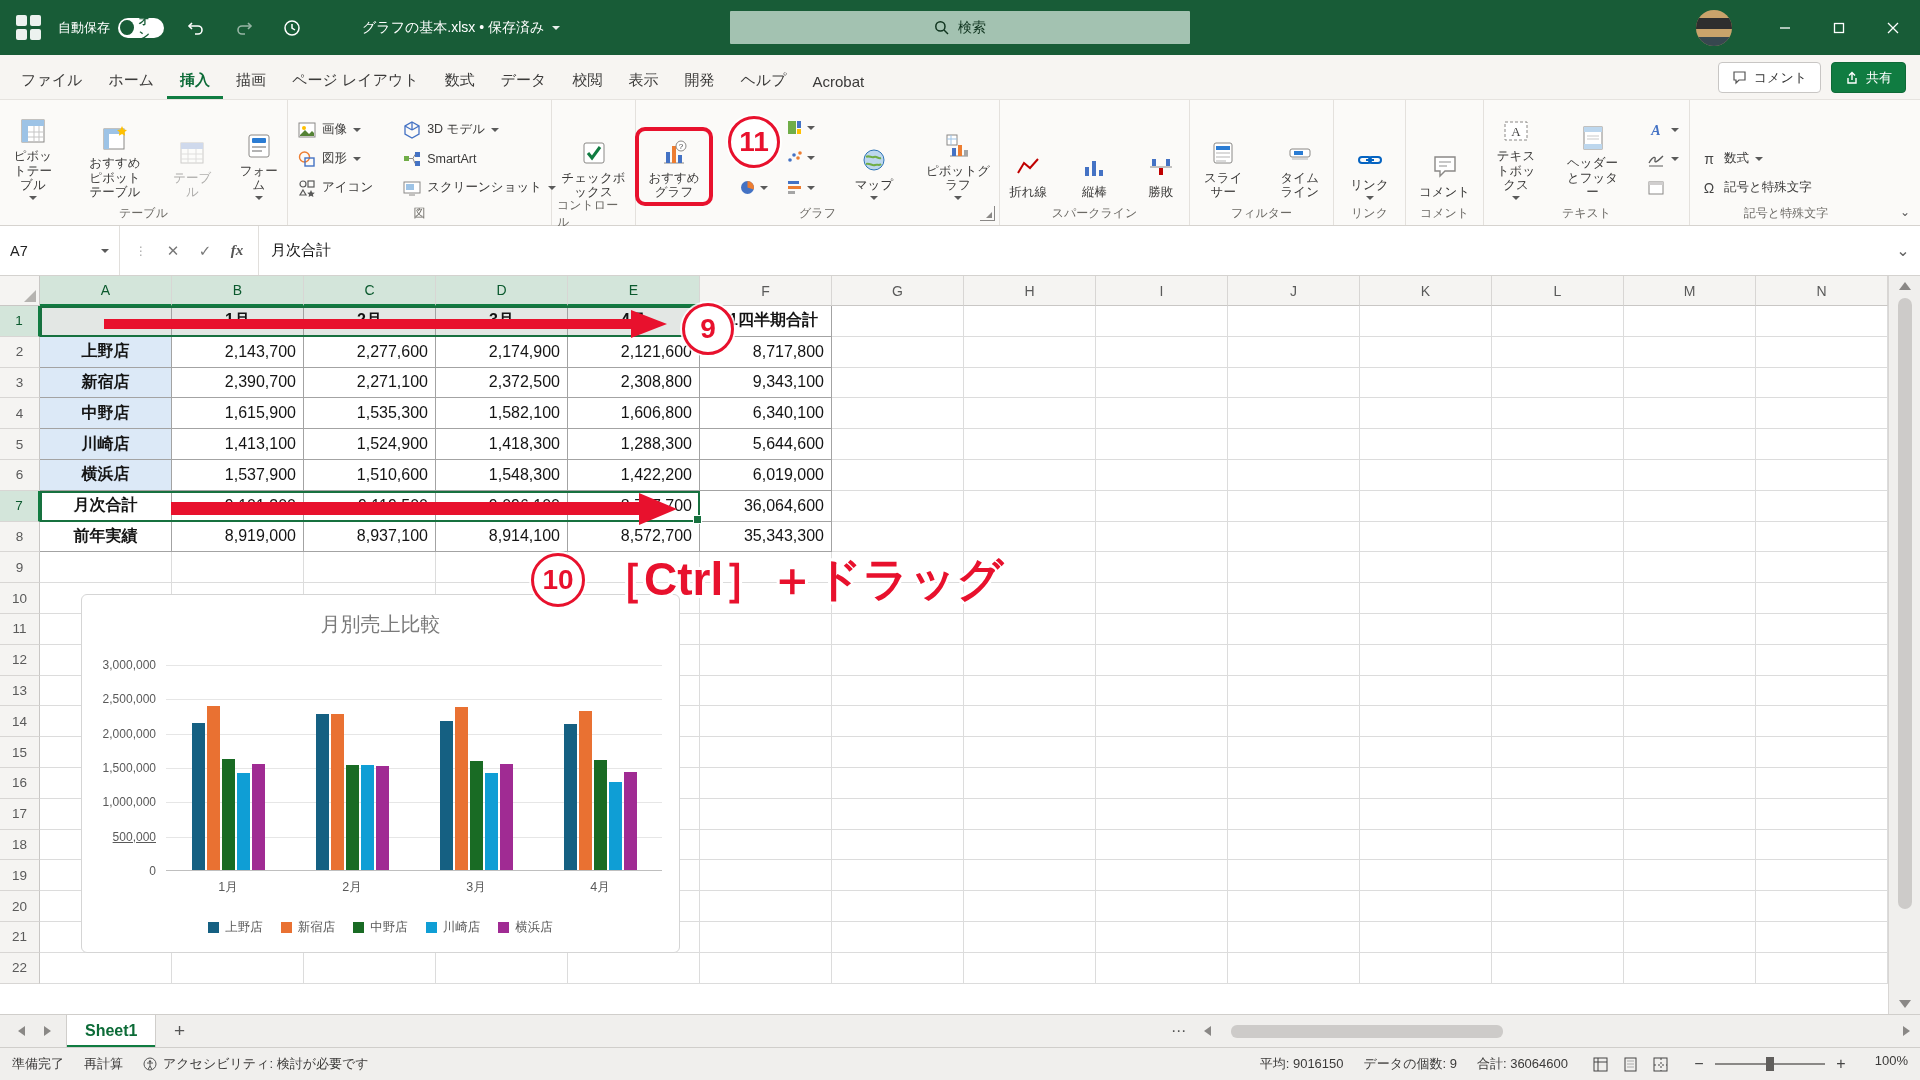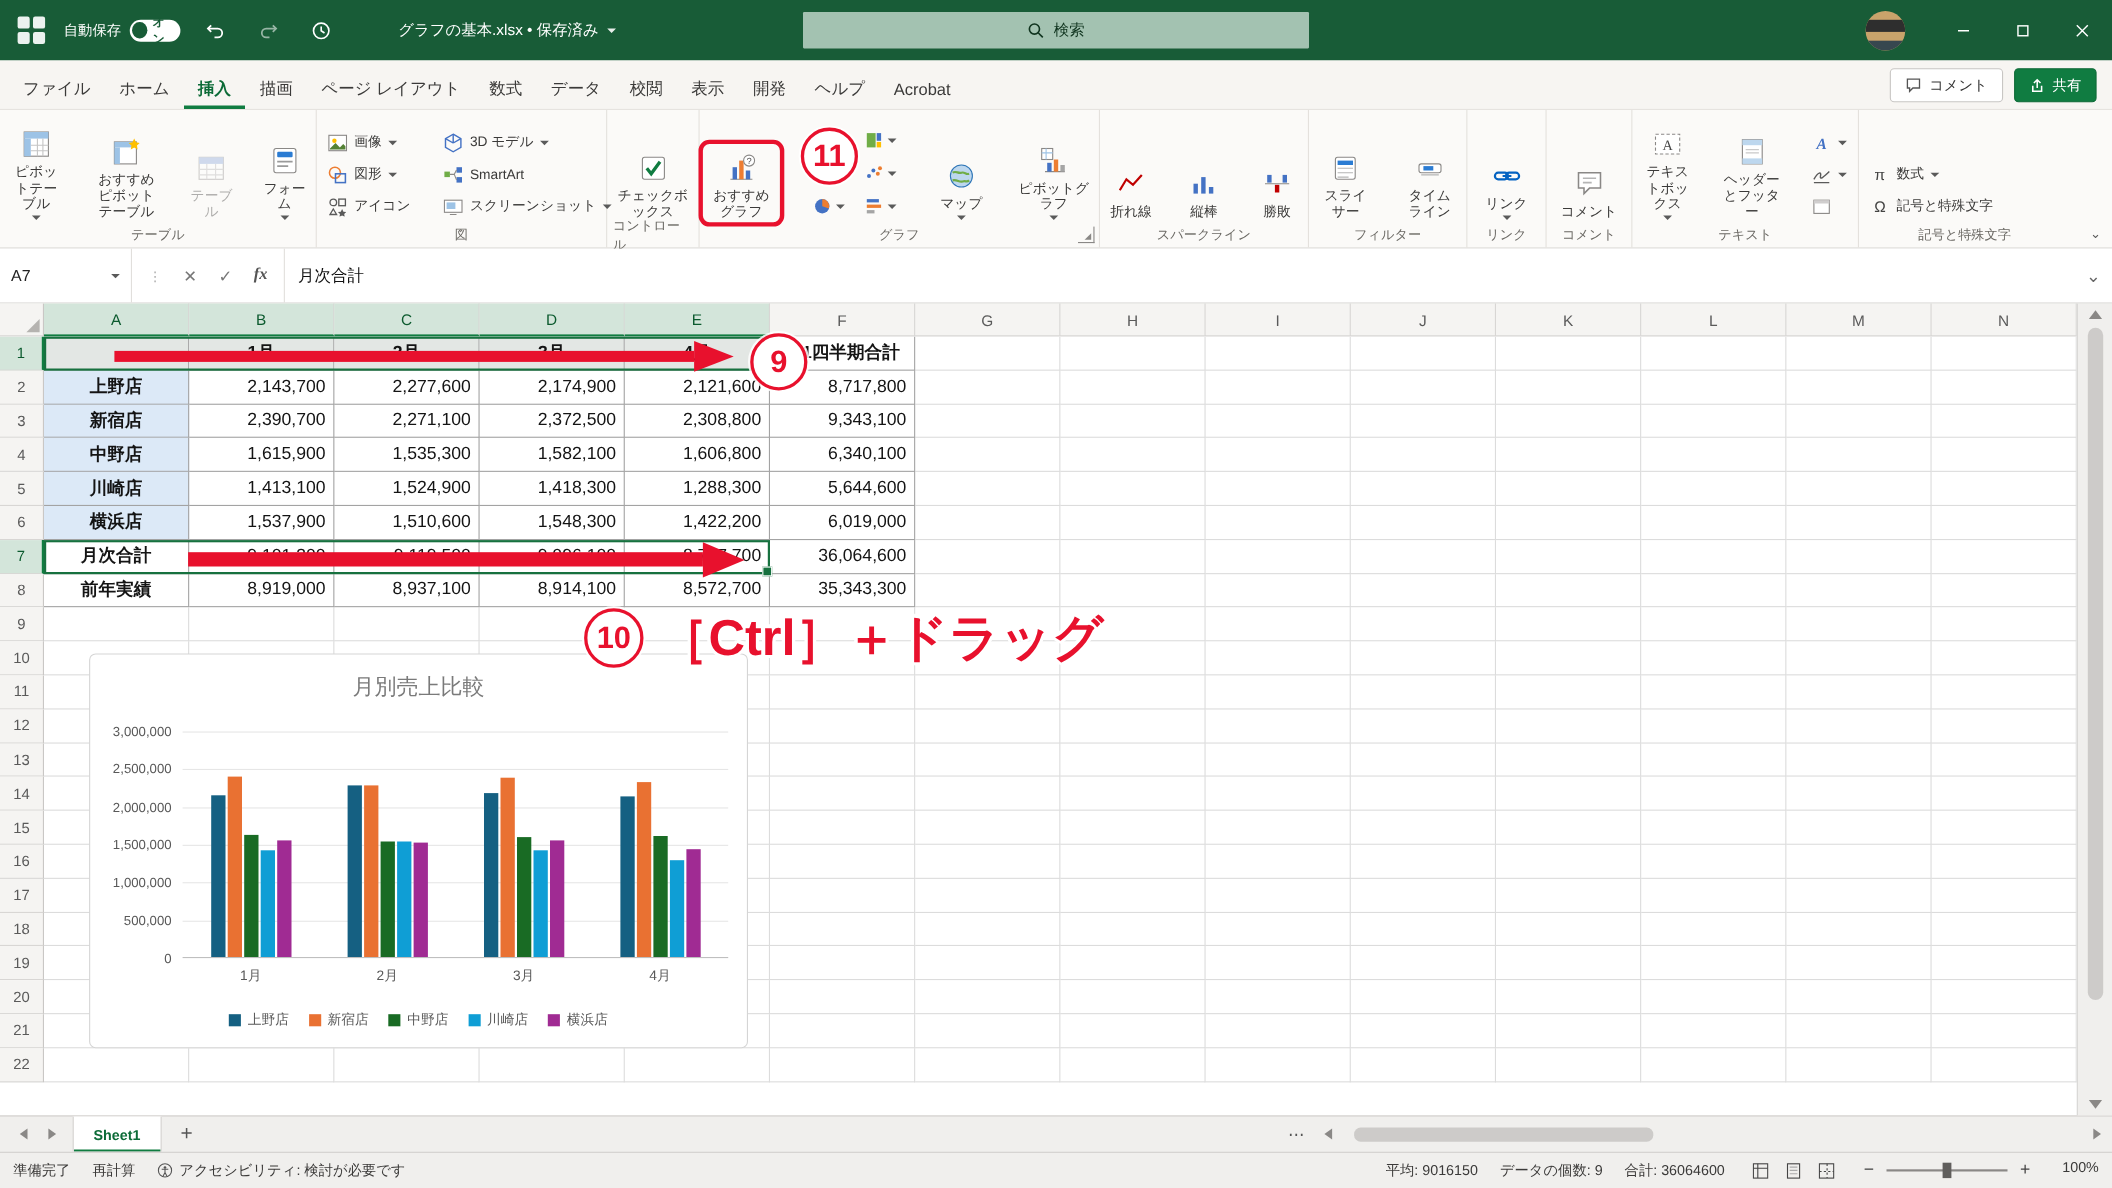--- a/index.html
+++ b/index.html
@@ -113,21 +113,21 @@
 #c11{left:728px;top:116px}
 #step10{position:absolute;left:531px;top:549px;display:flex;align-items:center;gap:13px;z-index:21;pointer-events:none}
 #step10 .nc{position:static;width:54px;height:54px;flex:none}
 #step10 .t{font-size:46px;font-weight:bold;color:#E8112D;white-space:nowrap;text-shadow:2px 2px 0 #fff,-2px 2px 0 #fff,2px -2px 0 #fff,-2px -2px 0 #fff,0 3px 0 #fff,0 -3px 0 #fff,3px 0 0 #fff,-3px 0 0 #fff}
 
 
 .sheettabs{position:absolute;left:0;top:1014px;width:100%;height:33px;background:#F0EFED;border-top:1px solid #D0CECB;display:flex;align-items:center;padding-left:8px}
 .tnav{width:26px;height:100%;display:flex;align-items:center;justify-content:center;cursor:pointer}
 .tri-l{width:0;height:0;border-top:5px solid transparent;border-bottom:5px solid transparent;border-right:7px solid #8A8886}
 .tri-r{width:0;height:0;border-top:5px solid transparent;border-bottom:5px solid transparent;border-left:7px solid #8A8886}
-.stab{height:100%;padding:0 18px;background:#fff;color:#0C6B37;font-weight:bold;font-size:13px;display:flex;align-items:center;border-right:1px solid #D0CECB;border-left:1px solid #D0CECB;box-shadow:inset 0 -2px 0 #107C41;cursor:pointer;margin-left:6px}
+.stab{height:100%;padding:0 18px;background:#fff;color:#0C6B37;font-weight:bold;font-size:16px;display:flex;align-items:center;border-right:1px solid #D0CECB;border-left:1px solid #D0CECB;box-shadow:inset 0 -2px 0 #107C41;cursor:pointer;margin-left:6px}
 .addsheet{width:26px;height:26px;display:flex;align-items:center;justify-content:center;color:#555;font-size:19px;cursor:pointer;margin-left:10px}
 .kebab{margin-left:auto;color:#555;font-size:15px;cursor:pointer;padding:0 8px}
 .hscroll{width:706px;height:19px;display:flex;align-items:center;gap:6px;margin:0 10px}
 .htrack{flex:1;height:13px;position:relative}
 .hthumb{position:absolute;left:2%;top:0;height:13px;width:40%;background:#CDCBC9;border-radius:6px;cursor:grab}
 
 
 .statusbar{position:absolute;left:0;top:1047px;width:100%;height:33px;background:#F0EFED;border-top:1px solid #D0CECB;display:flex;align-items:center;font-size:13px;color:#3B3A39;padding:0 12px;gap:20px}
 .sb-item{display:flex;align-items:center;gap:6px;white-space:nowrap;cursor:default}
 .sb-right{margin-left:auto;display:flex;gap:20px}
@@ -1085,21 +1085,21 @@
           <div class="bar" style="height: 88px; background: rgb(15, 158, 213);"></div>
           <div class="bar" style="height: 98px; background: rgb(160, 43, 147);"></div>
         </div>
       </div>
     <div>
         <div class="ytick" style="top: 63px;">3,000,000</div>
         <div class="ytick" style="top: 97.3333px;">2,500,000</div>
         <div class="ytick" style="top: 131.667px;">2,000,000</div>
         <div class="ytick" style="top: 166px;">1,500,000</div>
         <div class="ytick" style="top: 200.333px;">1,000,000</div>
-        <div class="ytick" style="top: 234.667px;">500,000</div>
+        <div class="ytick" style="top: 234.667px; text-decoration: underline;">500,000</div>
         <div class="ytick" style="top: 269px;">0</div>
       </div>
     <div>
         <div class="xlab" style="left: 84px; width: 124px;">1月</div>
         <div class="xlab" style="left: 208px; width: 124px;">2月</div>
         <div class="xlab" style="left: 332px; width: 124px;">3月</div>
         <div class="xlab" style="left: 456px; width: 124px;">4月</div>
       </div>
     <div class="legend">
         <div class="lg">

